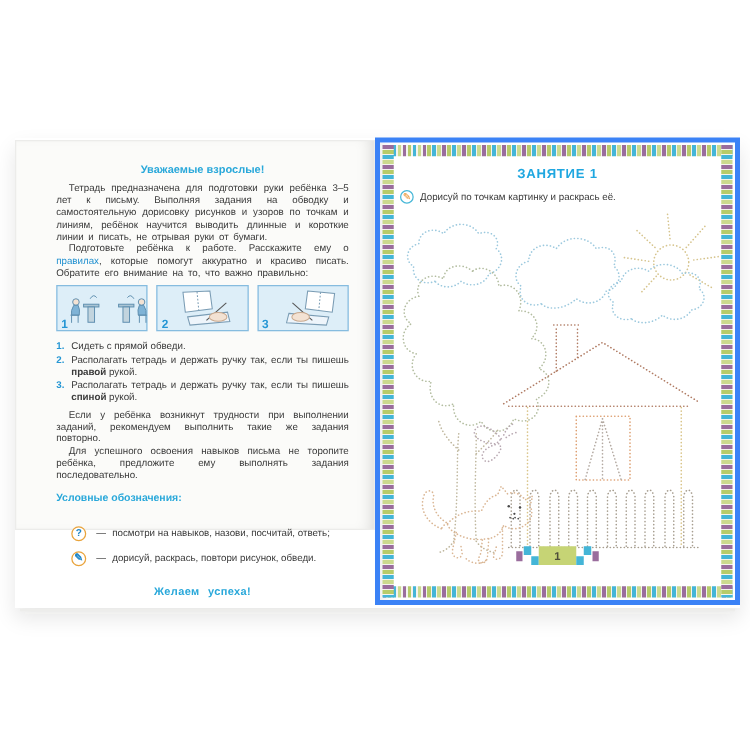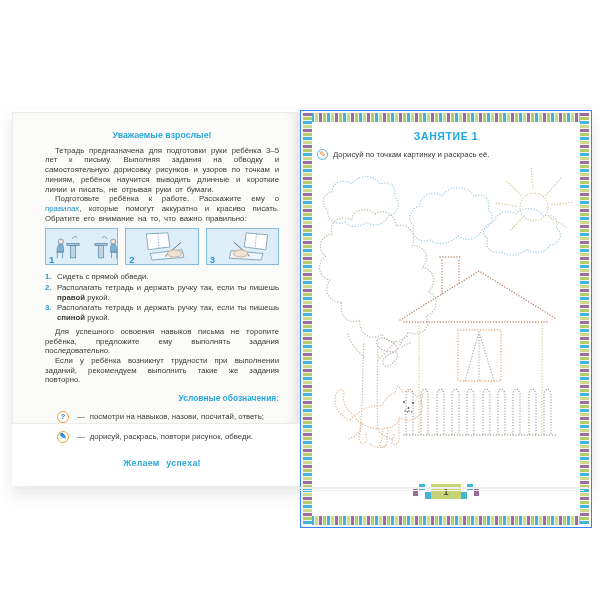--- a/index.html
+++ b/index.html
@@ -20,33 +20,33 @@
   p.bodytxt { text-indent:10px; word-spacing:1.6px; }
   .hl { color:#2090d0; font-weight:normal; }
   .boxes { display:flex; gap:7px; margin:5px 0 7px 0; }
   .pbox { position:relative; flex:1; height:37px; background:#ddeef8; border:1px solid #86bcdf; }
   .pbox-num { position:absolute; left:3px; bottom:0px; color:#2596d4; font-weight:bold; font-size:9.5px; }
   .box-art { position:absolute; left:6px; top:2px; width:70px; height:30px; }
   .nlist { margin:2px 0 4px 0; }
   .nitem { position:relative; padding-left:12px; margin-bottom:1px; }
   .nnum { position:absolute; left:0; top:0; color:#2596d4; font-weight:bold; }
   .boldw { font-weight:bold; }
-  .legend-title { text-align:right; color:#29a8da; font-weight:bold; font-size:8.4px; margin:9px 0 7px 0; }
+  .legend-title { text-align:left; color:#29a8da; font-weight:bold; font-size:8.4px; margin:9px 0 17px 0; }
   .legend-row { display:flex; align-items:center; margin:0 0 8px 12px; text-align:left; }
   .licon { flex:0 0 auto; width:12px; height:12px; border:1.6px solid #e9a43d; border-radius:50%;
            display:flex; align-items:center; justify-content:center; color:#2187c8; font-weight:bold;
            font-size:8px; background:#fff; }
   .licon .pencil { transform:rotate(0deg); font-size:8.5px; }
   .ldash { margin:0 5px 0 8px; }
   .lp-footer { text-align:center; color:#29a8da; font-weight:bold; font-size:8.8px; margin-top:16px;
                word-spacing:4px; letter-spacing:0.3px; }
 
   
-  .page-right { position:absolute; left:288px; top:0; width:292px; height:418px; background:#ffffff;
-                border:1px solid #3b82f6; box-shadow:inset 8px 0 12px -9px rgba(0,0,0,0.14); }
+  .page-right { position:absolute; left:288px; top:0; width:292px; height:374px; background:#ffffff;
+                border:4px solid #3b82f6; box-shadow:inset 8px 0 12px -9px rgba(0,0,0,0.14); }
   .stripe-h { position:absolute; left:2px; right:2px; height:9px;
       background:repeating-linear-gradient(90deg,
         #9a6d9d 0 3px, #f4f4ee 3px 4px, #b7cb69 4px 7px, #f4f4ee 7px 8px,
         #44b5d7 8px 11px, #f4f4ee 11px 12px, #cbda8e 12px 15px, #f4f4ee 15px 16px); }
   .stripe-v { position:absolute; top:2px; bottom:2px; width:9px;
       background:repeating-linear-gradient(180deg,
         #9a6d9d 0 3px, #f4f4ee 3px 4px, #b7cb69 4px 7px, #f4f4ee 7px 8px,
         #44b5d7 8px 11px, #f4f4ee 11px 12px, #cbda8e 12px 15px, #f4f4ee 15px 16px); }
   .st-top { top:2px; } .st-bottom { bottom:2px; } .st-left { left:2px; } .st-right { right:2px; }
   .rp-content { position:absolute; inset:11px; }
@@ -132,22 +132,22 @@
             <span class="nnum">1.</span><span>Сидеть с прямой обведи.</span><span class="boldw"></span><span></span>
           </div>
           <div class="nitem">
             <span class="nnum">2.</span><span>Располагать тетрадь и держать ручку так, если ты пишешь </span><span class="boldw">правой</span><span> рукой.</span>
           </div>
           <div class="nitem">
             <span class="nnum">3.</span><span>Располагать тетрадь и держать ручку так, если ты пишешь </span><span class="boldw">спиной</span><span> рукой.</span>
           </div>
         </div>
 
+        <p class="bodytxt">Если у ребёнка возникнут трудности при выполнении заданий, рекомендуем выполнить такие же задания повторно.</p>
         <p class="bodytxt">Для успешного освоения навыков письма не торопите ребёнка, предложите ему выполнять задания последовательно.</p>
-        <p class="bodytxt">Если у ребёнка возникнут трудности при выполнении заданий, рекомендуем выполнить такие же задания повторно.</p>
 
         <div class="legend-title">Условные обозначения:</div>
 
         <div class="legend-row">
           <span class="licon">
               <span>?</span>
             </span>
           <span class="ldash">—</span>
           <span>посмотри на навыков, назови, посчитай, ответь;</span>
         </div>

